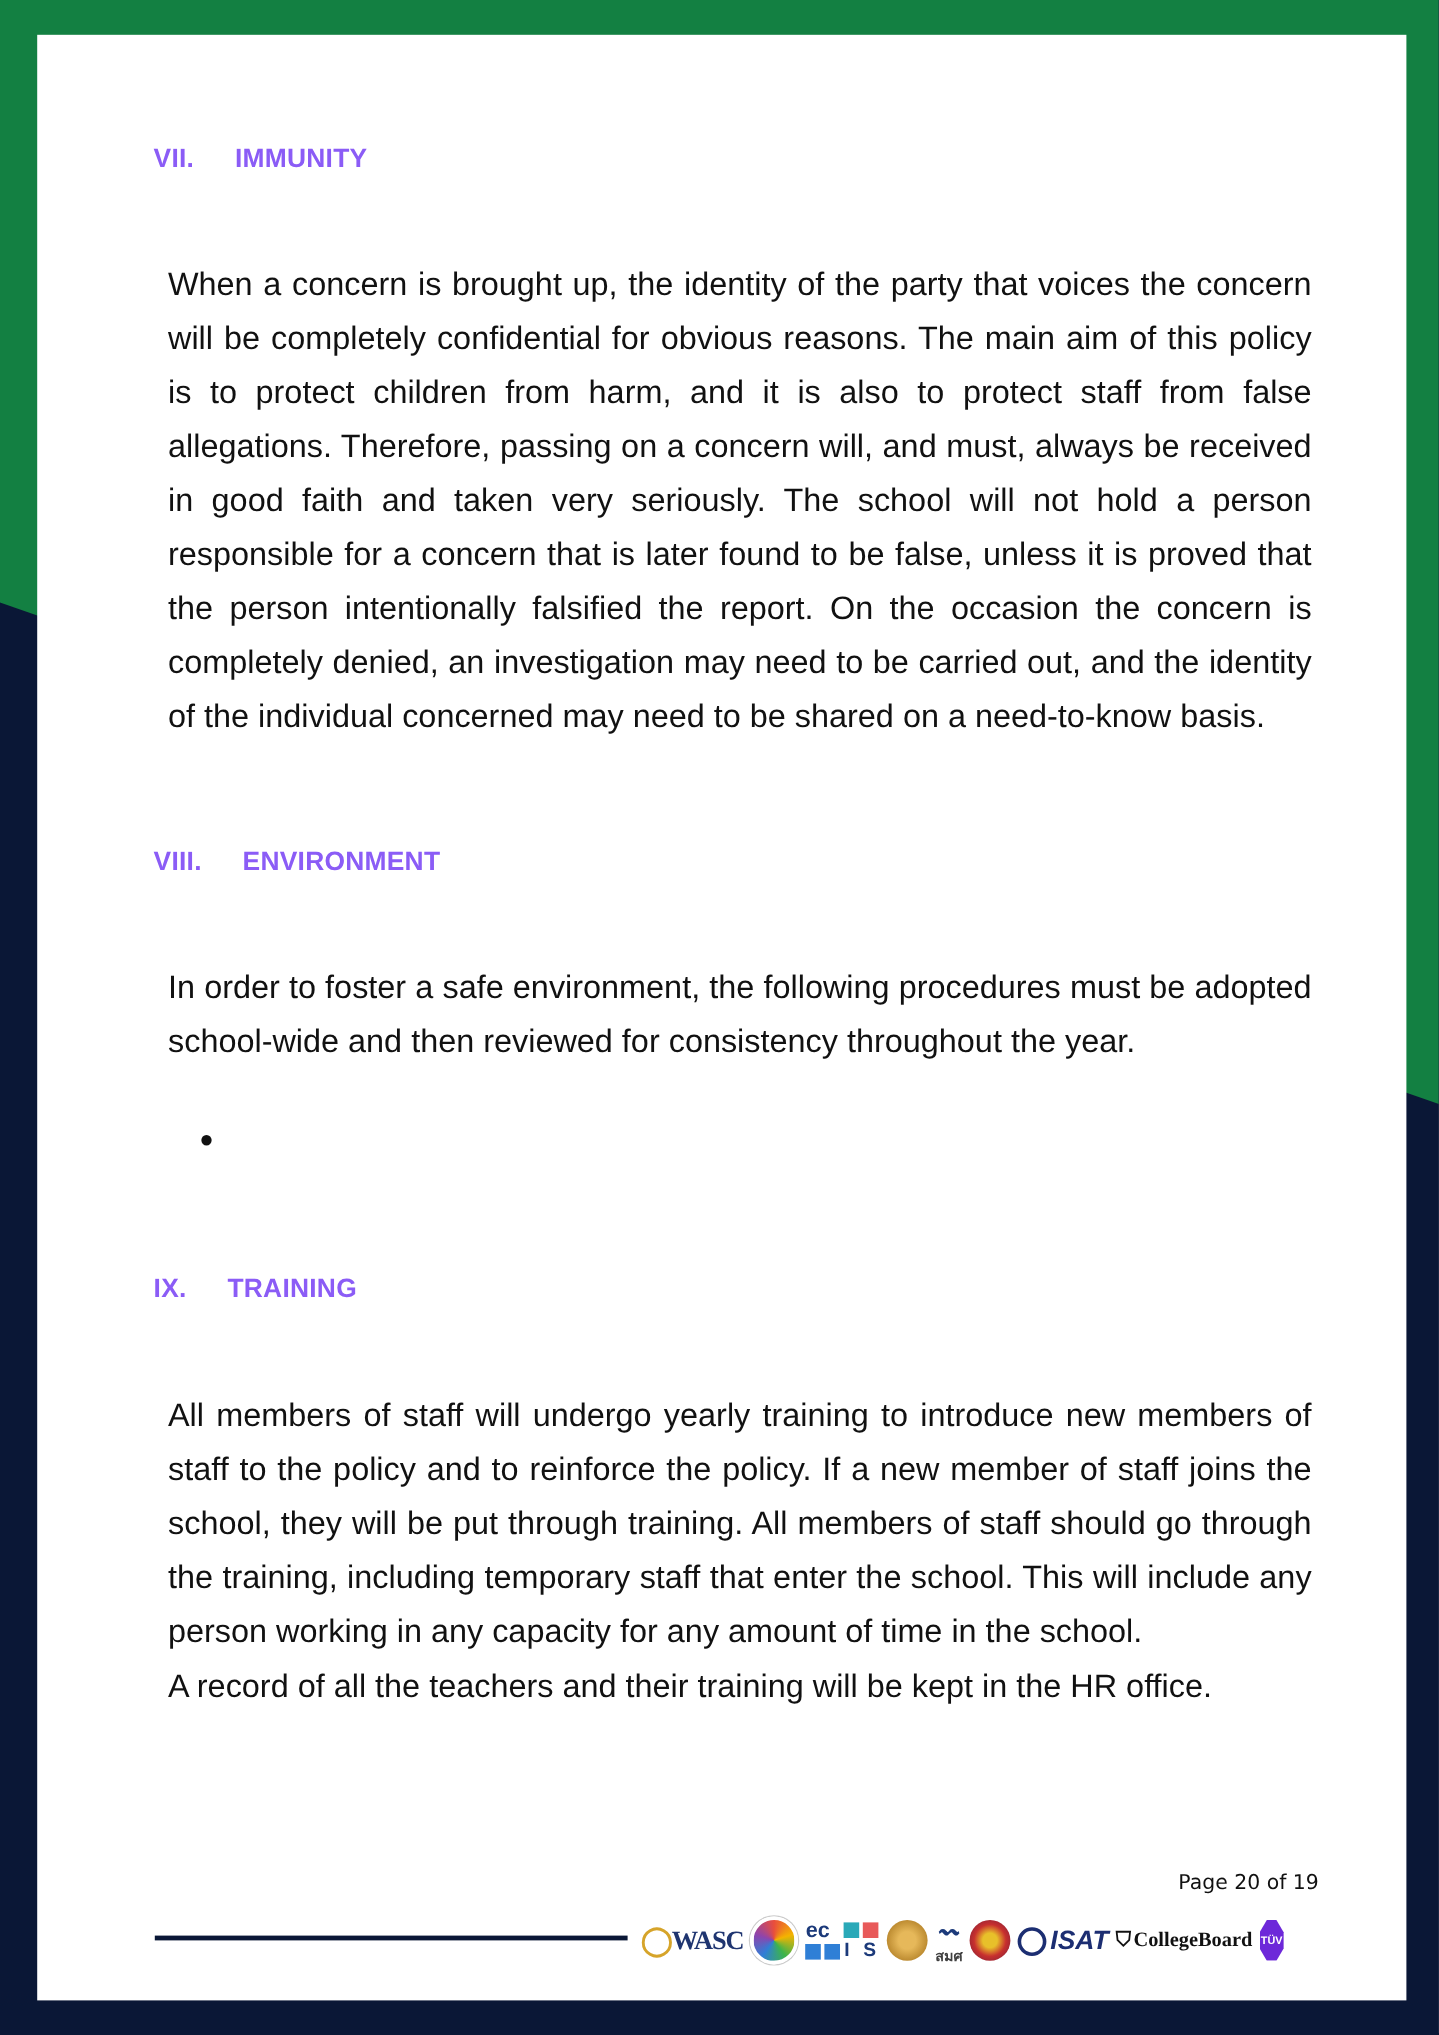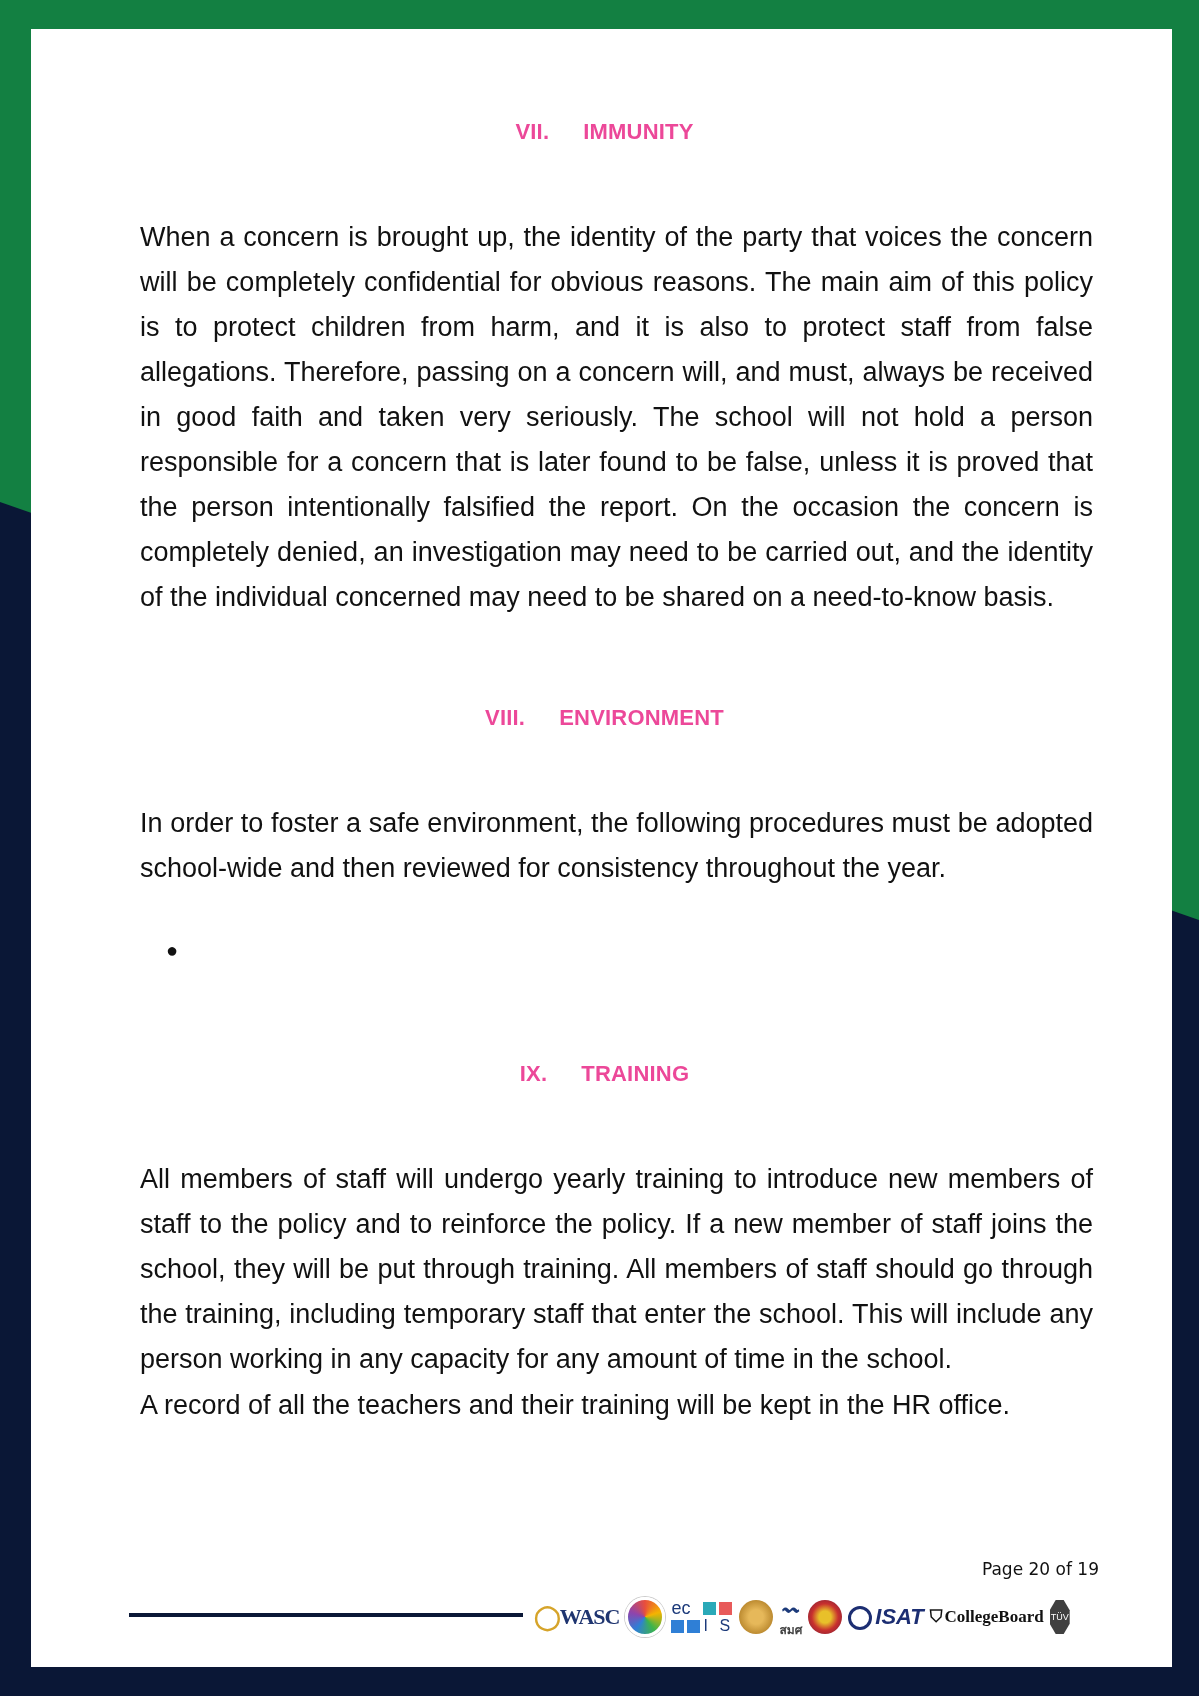--- a/index.html
+++ b/index.html
@@ -30,24 +30,23 @@
     .content {
       position: absolute;
       left: 97px;
       width: 953px;
       top: 0;
     }
     .heading {
       position: absolute;
       left: 0;
       width: 953px;
-      text-align: center;
       font-weight: bold;
       font-size: 22px;
-      color: #ec4899;
+      color: #8b5cf6;
       letter-spacing: 0.2px;
     }
     .heading .num {
       display: inline-block;
       margin-right: 34px;
     }
     .para {
       position: absolute;
       left: 0;
       width: 953px;
@@ -118,21 +117,21 @@
     }
     .logo-wasc .ring {
       color: #d6a42a;
       font-size: 24px;
     }
     .logo-circle {
       width: 34px; height: 34px;
       border-radius: 50%;
     }
     .logo-ecis {
-      font-weight: normal;
+      font-weight: bold;
       font-size: 18px;
       color: #1c3a7a;
       line-height: 16px;
       display: grid;
       grid-template-columns: 14px 14px 14px 14px;
       grid-template-rows: 16px 16px;
       column-gap: 2px;
       row-gap: 2px;
       align-items: center;
     }
@@ -151,25 +150,25 @@
       align-items: flex-end;
     }
     .logo-cb {
       font-family: "Liberation Serif", serif;
       font-weight: bold;
       color: #111;
       font-size: 17px;
     }
     .logo-tuv {
       width: 20px; height: 34px;
-      background: #404040;
+      background: #6d28d9;
       clip-path: polygon(30% 0, 70% 0, 100% 30%, 100% 70%, 70% 100%, 30% 100%, 0 70%, 0 30%);
       color: #fff;
       font-size: 9px;
-      font-weight: normal;
+      font-weight: bold;
     }
   </style>
 </head>
 <body>
 
 <svg class="bg-frame" width="1199" height="1696" viewBox="0 0 1199 1696">
   <rect x="0" y="0" width="1199" height="1696" fill="#0a1736"></rect>
   <polygon points="0,0 1199,0 1199,920 0,502" fill="#138042"></polygon>
 </svg>
 

